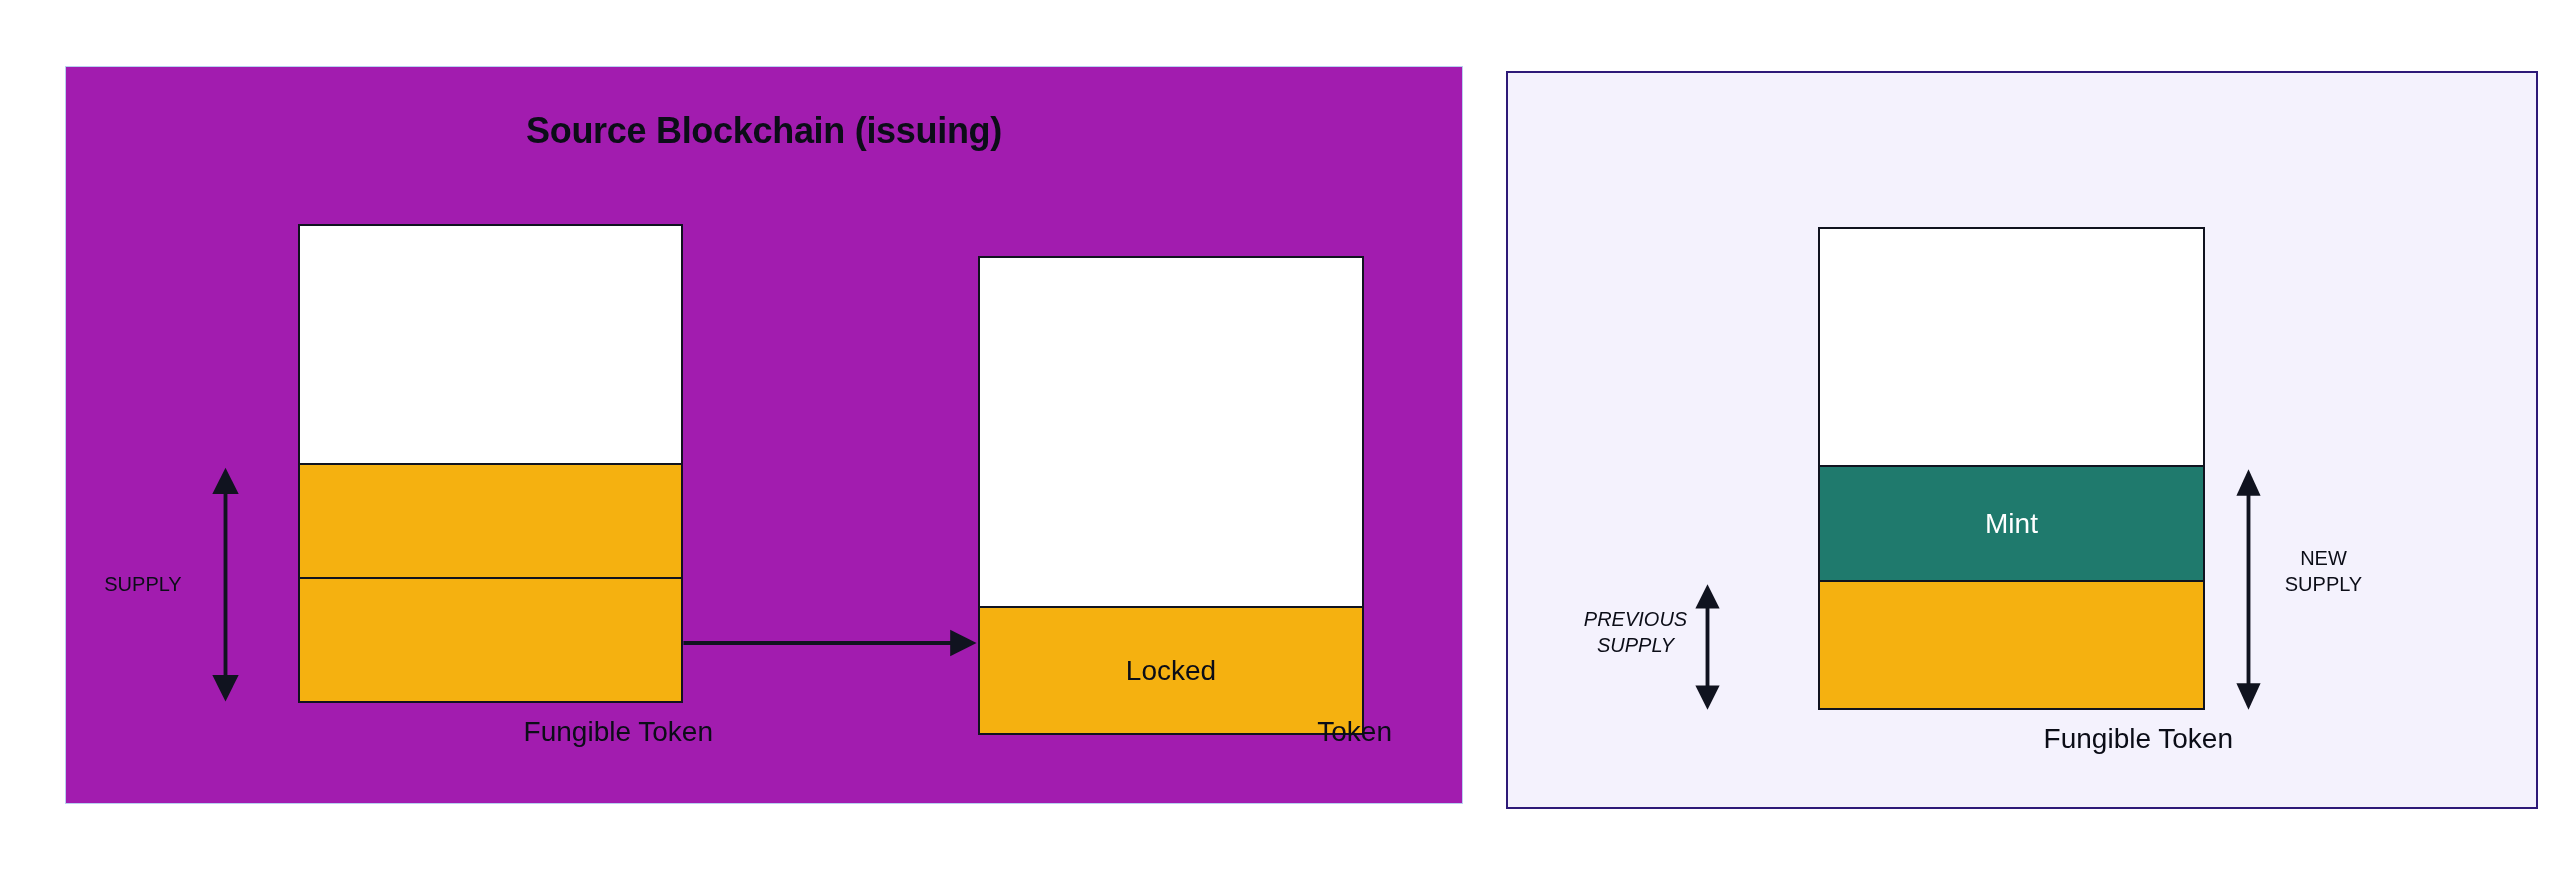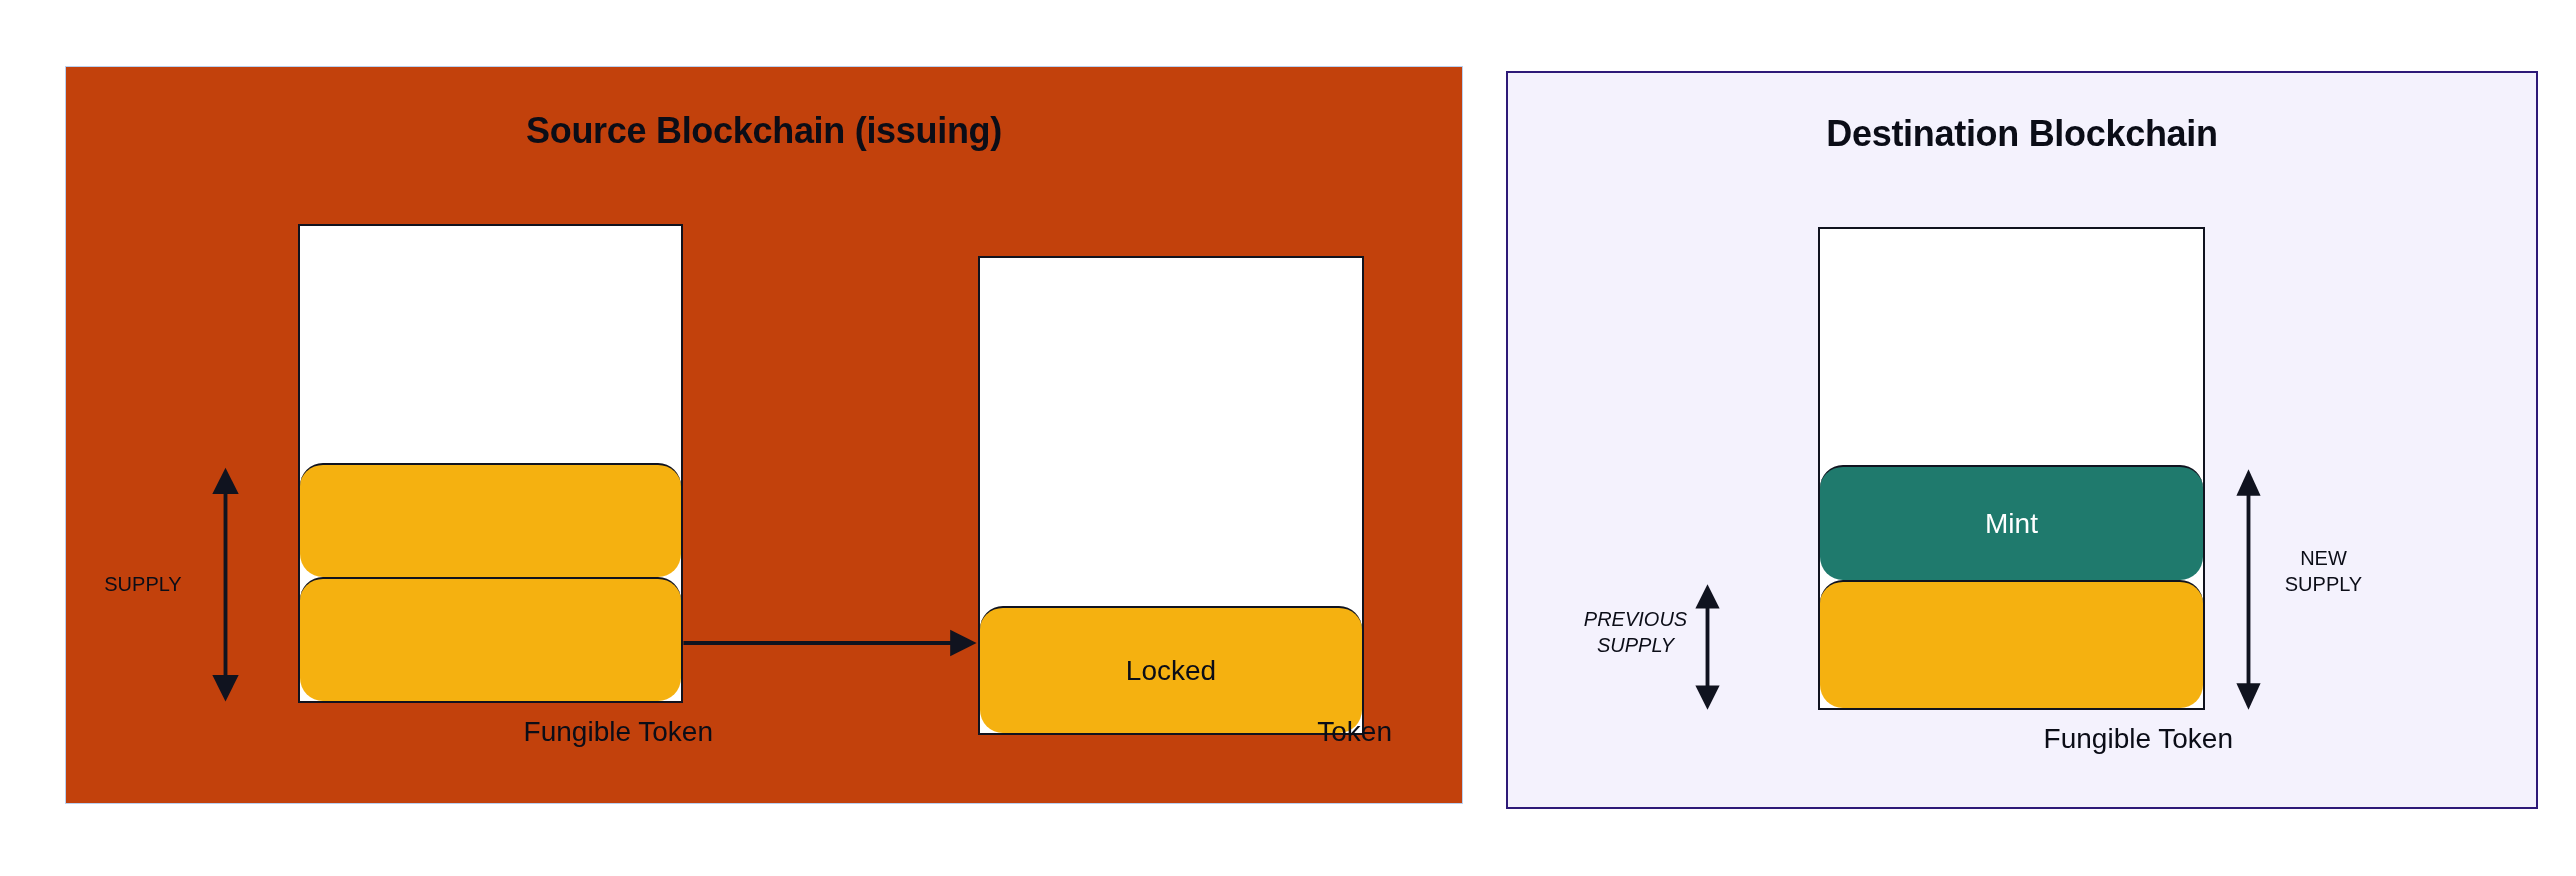--- a/index.html
+++ b/index.html
@@ -18,21 +18,21 @@
   
   .panel {
     position: absolute;
     box-sizing: border-box;
   }
   #source-panel {
     left: 65px;
     top: 66px;
     width: 1398px;
     height: 738px;
-    background: #c2410c;
+    background: #a21caf;
     border: 1.7px solid #B9D0F0;
   }
   #destination-panel {
     left: 1506px;
     top: 71px;
     width: 1032px;
     height: 738px;
     background: #F4F2FD;
     border: 2.8px solid #2E1A78;
   }
@@ -65,21 +65,21 @@
     box-sizing: border-box;
     width: 100%;
     position: relative;
     display: flex;
     align-items: center;
     justify-content: center;
   }
   .seg-empty { background: #ffffff; flex: 1 1 auto; }
   .seg-yellow { background: #F5B110; }
   .seg-teal   { background: #1F7A6D; }
-  .seg-divider-top { border-top: 2.2px solid #10131F; border-radius: 23px; }
+  .seg-divider-top { border-top: 2.2px solid #10131F; }
 
   .seg-label {
     font-size: 28px;
     font-weight: normal;
     color: #0B0D17;
     white-space: nowrap;
   }
   .seg-label.on-teal { color: #ffffff; }
 
   .bar-caption {
@@ -170,21 +170,20 @@
     <div class="seg seg-empty"></div>
     <div class="seg seg-yellow seg-divider-top" style="height:127px;">
       <span class="seg-label">Locked</span>
     </div>
   </div>
   <div class="bar-caption" id="caption-pool">Token</div>
 </div>
 
 <div class="panel" id="destination-panel">
 
-  <div class="panel-title">Destination Blockchain</div>
 
   <div class="v-arrow" id="previous-supply-arrow">
     <svg width="33" height="126" viewBox="0 0 60 228" xmlns="http://www.w3.org/2000/svg">
       <line x1="30" y1="36" x2="30" y2="192" stroke="#10131F" stroke-width="7"></line>
       <polygon points="30,0 52,44 8,44" fill="#10131F"></polygon>
       <polygon points="30,228 52,184 8,184" fill="#10131F"></polygon>
     </svg>
   </div>
   <div class="axis-label" id="previous-supply-label">PREVIOUS
 SUPPLY</div>

